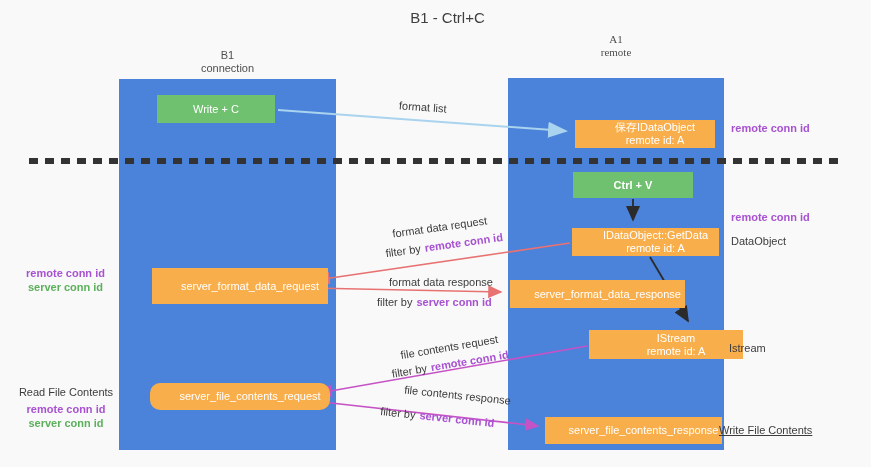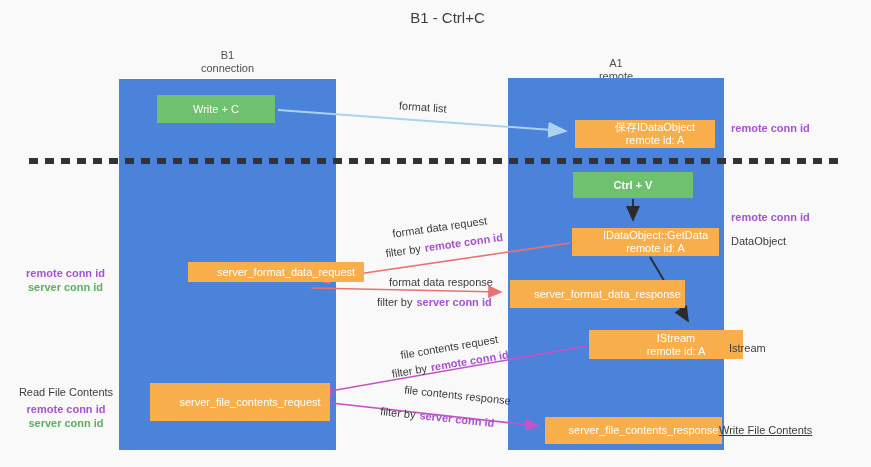--- a/index.html
+++ b/index.html
@@ -39,21 +39,21 @@
 <div class="stage">
 
   <div class="title">
     <div>B1 - Ctrl+C</div>
   </div>
 
   <div class="lane-header" style="left:119px; top:49px; width:217px;">
     <div>B1</div>
     <div>connection</div>
   </div>
-  <div class="lane-header" style="left:508px; top:57px; width:216px;">
+  <div class="lane-header" style="left:508px; top:33px; width:216px;font-family:Liberation Serif, serif;">
     <div>A1</div>
     <div>remote</div>
   </div>
 
   <div class="lane" style="left:119px; top:79px; width:217px; height:371px;"></div>
   <div class="lane" style="left:508px; top:78px; width:216px; height:372px;"></div>
 
   <div class="dashed-line"></div>
 
   <svg class="overlay" width="871" height="467" viewBox="0 0 871 467">
@@ -91,34 +91,34 @@
 
   <div class="box green" style="left:573px; top:172px; width:120px; height:26px;font-weight:bold;">
     <span>Ctrl + V</span>
   </div>
 
   <div class="box orange" style="left:572px; top:228px; width:127px; height:28px;">
     <span>IDataObject::GetData</span>
     <span>remote id: A</span>
   </div>
 
-  <div class="box orange" style="left:152px; top:262px; width:156px; height:20px;margin-left:36px;">
+  <div class="box orange" style="left:152px; top:268px; width:156px; height:36px;">
     <span>server_format_data_request</span>
   </div>
 
   <div class="box orange" style="left:510px; top:280px; width:155px; height:28px;">
     <span>server_format_data_response</span>
   </div>
 
   <div class="box orange" style="left:589px; top:330px; width:134px; height:29px;">
     <span>IStream</span>
     <span>remote id: A</span>
   </div>
 
-  <div class="box orange" style="left:150px; top:383px; width:160px; height:38px;">
+  <div class="box orange" style="left:150px; top:383px; width:160px; height:27px;border-radius:10px;">
     <span>server_file_contents_request</span>
   </div>
 
   <div class="box orange" style="left:545px; top:417px; width:157px; height:27px;">
     <span>server_file_contents_response</span>
   </div>
 
   <div class="lbl" style="left:399px; top:101px; transform:rotate(4deg);">format list</div>
 
   <div class="lbl" style="left:392px; top:221px; transform:rotate(-8deg);">format data request</div>

